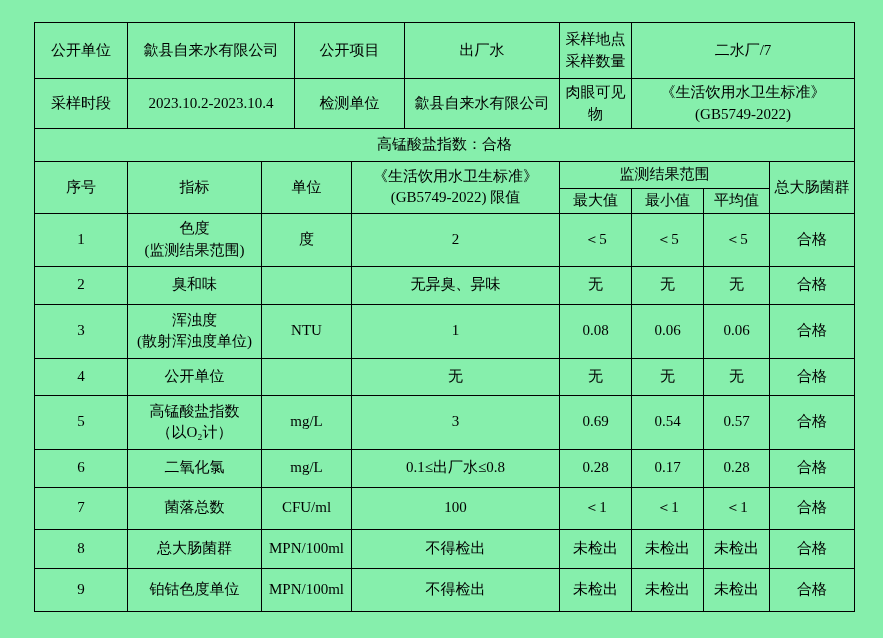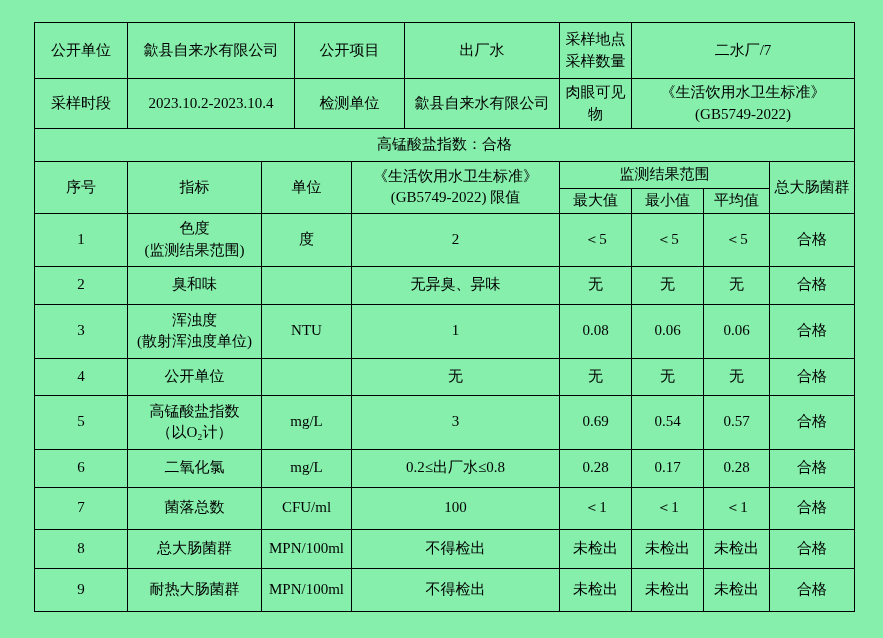--- a/index.html
+++ b/index.html
@@ -135,21 +135,21 @@
       <td colspan="2">3</td>
       <td>0.69</td>
       <td>0.54</td>
       <td>0.57</td>
       <td>合格</td>
     </tr>
         <tr style="height: 38px;">
       <td>6</td>
       <td>二氧化氯</td>
       <td colspan="2">mg/L</td>
-      <td colspan="2">0.2≤出厂水≤0.8</td>
+      <td colspan="2">0.1≤出厂水≤0.8</td>
       <td>0.28</td>
       <td>0.17</td>
       <td>0.28</td>
       <td>合格</td>
     </tr>
         <tr style="height: 42px;">
       <td>7</td>
       <td>菌落总数</td>
       <td colspan="2">CFU/ml</td>
       <td colspan="2">100</td>
@@ -163,21 +163,21 @@
       <td>总大肠菌群</td>
       <td colspan="2">MPN/100ml</td>
       <td colspan="2">不得检出</td>
       <td>未检出</td>
       <td>未检出</td>
       <td>未检出</td>
       <td>合格</td>
     </tr>
         <tr style="height: 43px;">
       <td>9</td>
-      <td>耐热大肠菌群</td>
+      <td>铂钴色度单位</td>
       <td colspan="2">MPN/100ml</td>
       <td colspan="2">不得检出</td>
       <td>未检出</td>
       <td>未检出</td>
       <td>未检出</td>
       <td>合格</td>
     </tr>
       </tbody>
   </table>
 

